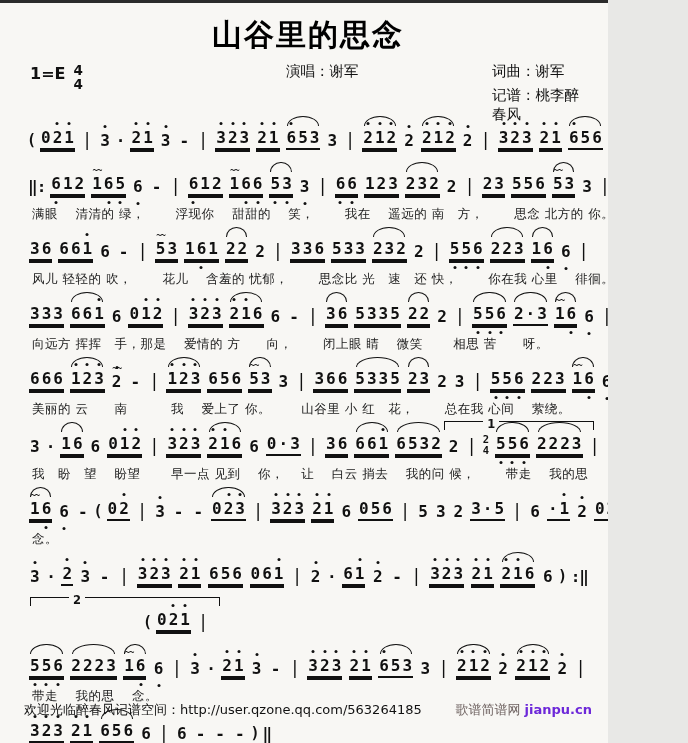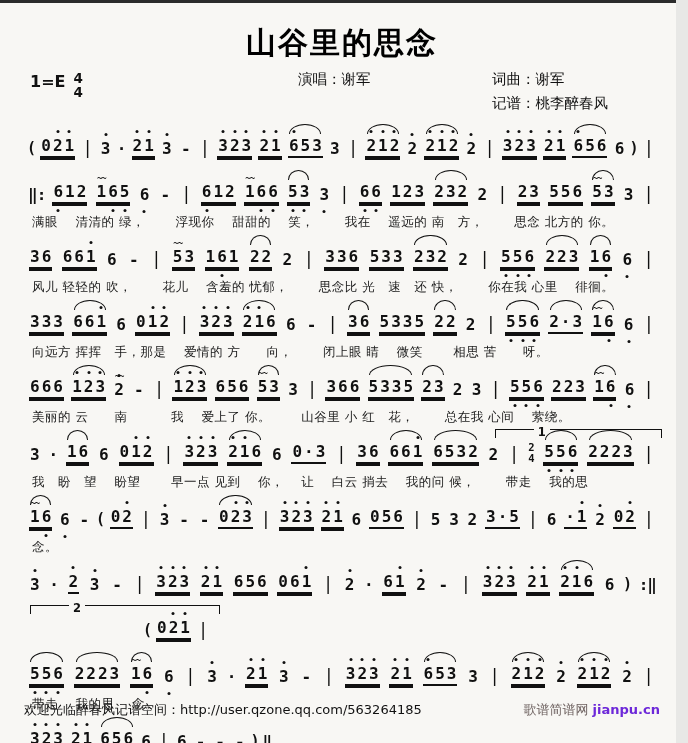--- a/index.html
+++ b/index.html
@@ -1,23 +1,23 @@
 <!DOCTYPE html>
 <html><head>
 <meta charset="utf-8">
 <style>
   html,body{margin:0;padding:0;background:#e8e8e6;}
-  .page{position:relative;width:676px;height:743px;box-sizing:border-box;
+  .page{position:relative;width:608px;height:743px;box-sizing:border-box;
     background:#f8f7f4;border-top:3px solid #2b2b2b;overflow:hidden;
-    padding:12px 16px 0 24px;font-family:"DejaVu Sans","Liberation Sans",sans-serif;color:#111;}
+    padding:4px 16px 0 24px;font-family:"DejaVu Sans","Liberation Sans",sans-serif;color:#111;}
   .title{ text-align:center;font-size:30px;font-weight:800;letter-spacing:2px;margin:8px 0 2px;color:#000;}
   .meta{position:relative;height:52px;font-size:14.5px;}
   .keysig{position:absolute;left:6px;top:6px;font-weight:700;font-size:16px;display:flex;}
   .frac{display:inline-flex;flex-direction:column;align-items:center;line-height:1.02;font-size:13.5px;margin-left:8px;font-weight:700;}
-  .performer{position:absolute;left:262px;top:4px;margin-left:12px;}
+  .performer{position:absolute;left:262px;top:4px;}
   .composer{position:absolute;left:468px;top:4px;text-align:center;}
   .notator{position:absolute;left:468px;top:28px;}
 
   
   .score{margin-top:4px;}
   .line-block{margin:0;}
   .notes-row{position:relative;display:flex;justify-content:space-between;align-items:flex-end;
     padding:14px 2px 10px 2px;font-family:"DejaVu Sans Mono","Liberation Mono",monospace;
     font-weight:700;font-size:16px;line-height:19px;white-space:nowrap;}
   .lyrics{height:19px;font-size:12.5px;white-space:pre;margin-left:8px;letter-spacing:.5px;color:#1a1a1a;}

